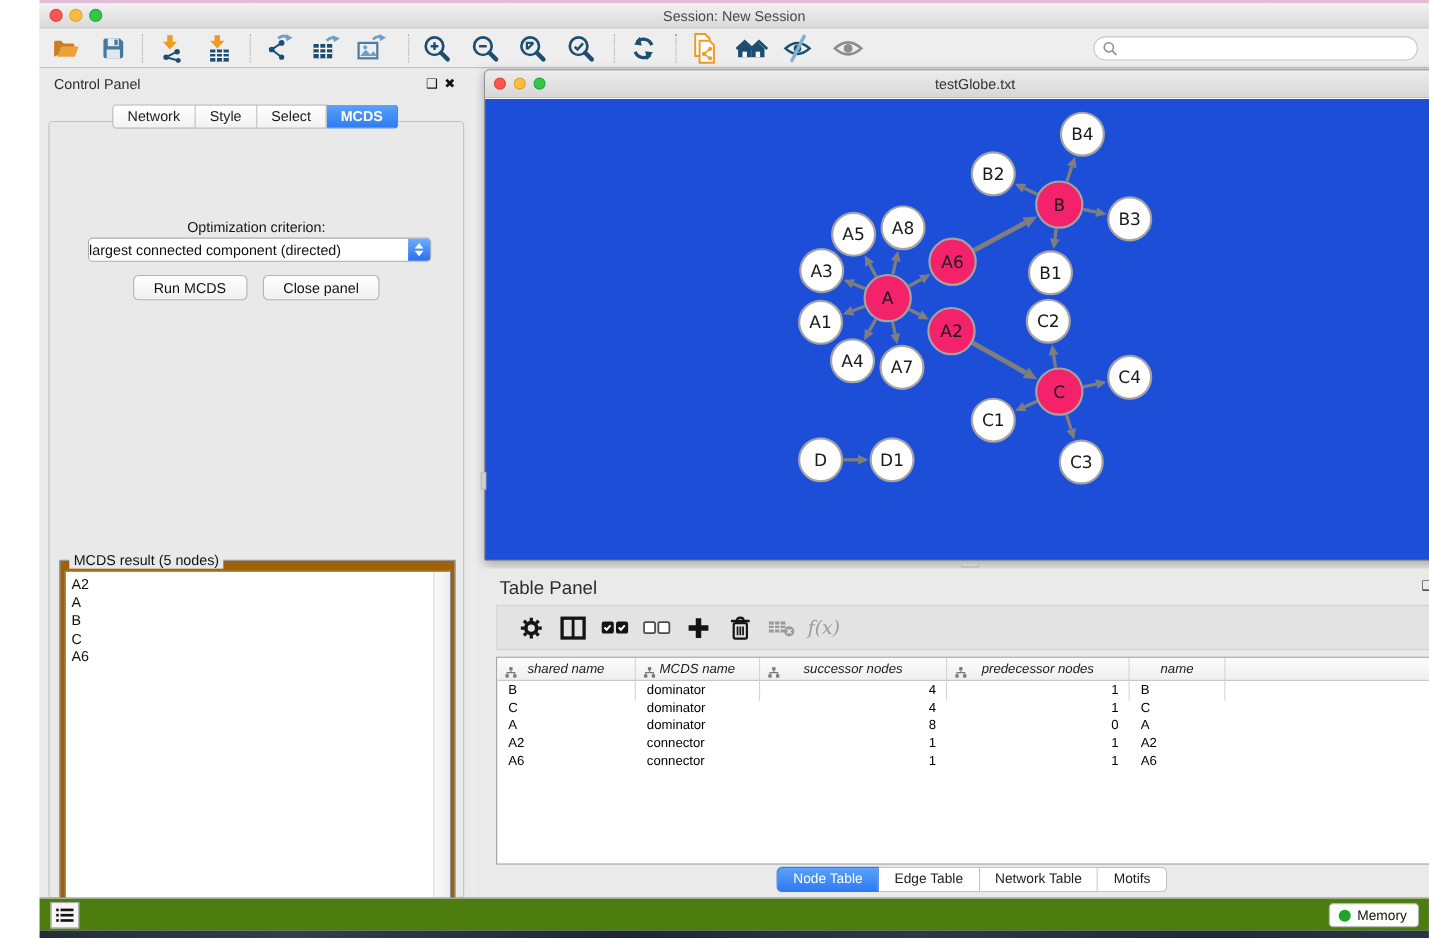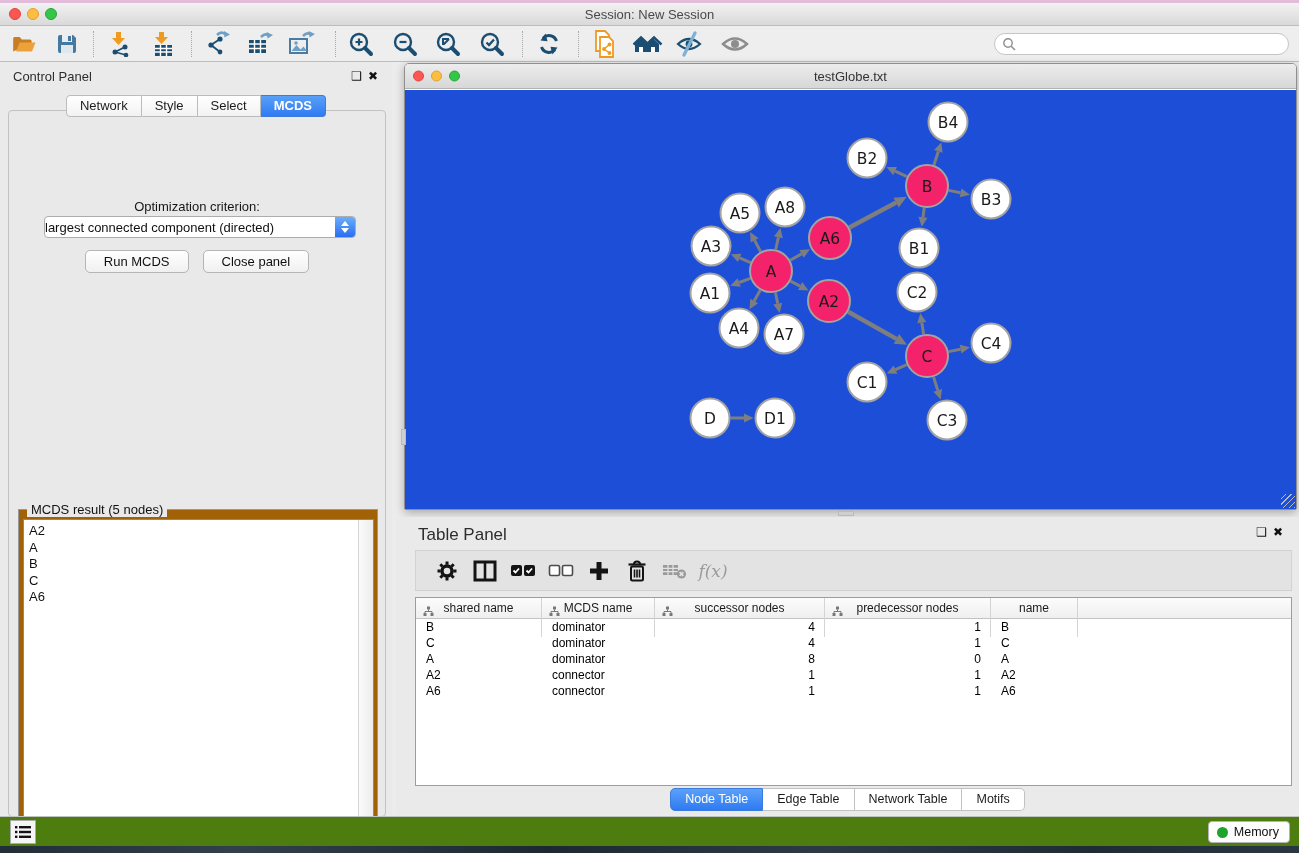--- a/index.html
+++ b/index.html
@@ -1,17 +1,17 @@
 <!DOCTYPE html>
 <html><head>
 <meta charset="utf-8">
 <style>
   * { margin:0; padding:0; box-sizing:border-box; }
   html,body { width:1299px; height:853px; overflow:hidden; font-family:"Liberation Sans","DejaVu Sans",sans-serif; }
-  .app { position:absolute; inset:0; background:#ececec; }
+  .app { position:absolute; inset:0; background:#ececec;margin-left:36px; }
 
   
   .top-accent { position:absolute; left:0; top:0; width:100%; height:3px; background:#e3bcd9; }
   .titlebar { position:absolute; left:0; top:3px; width:100%; height:23px;
               background:linear-gradient(#f2f2f2,#d9d9d9); border-bottom:1px solid #bcbcbc; }
   .traffic { position:absolute; top:50%; transform:translateY(-50%); width:12px; height:12px; border-radius:50%; }
   .t-red   { background:#fc5552; border:1px solid #e0443e; }
   .t-yel   { background:#fdbd3e; border:1px solid #dfa133; }
   .t-grn   { background:#33c748; border:1px solid #27a53a; }
   .title-text { position:absolute; top:0; left:0; right:0; height:23px; line-height:23px;
@@ -78,21 +78,21 @@
   .tpanel { position:absolute; left:396px; top:517px; width:903px; height:298px; background:#eaeaea; }
   .tp-title { position:absolute; left:22px; top:8px; font-size:17px; color:#2d2d2d; }
   .tp-toolbar { position:absolute; left:19px; top:33px; width:877px; height:41px; background:#e3e3e3;
                 border:1px solid #d2d2d2; display:flex; align-items:center; }
   .tp-ico { width:38px; height:30px; display:flex; align-items:center; justify-content:center; cursor:default; }
   .fx-label { font-family:"DejaVu Serif",serif; font-style:italic; font-size:17px; color:#9b9b9b; }
   .dtable { position:absolute; left:19px; top:80px; width:877px; height:189px; background:#fff;
             border:1px solid #9d9d9d; overflow:hidden; }
   .thead { display:flex; height:21px; background:linear-gradient(#fcfcfc,#efefef); border-bottom:1px solid #c3c3c3; }
   .th { position:relative; height:39px; line-height:21px; font-size:12px; color:#1a1a1a; text-align:center;
-        border-right:1px solid #d4d4d4; cursor:default; }
+        border-right:1px solid #d4d4d4; cursor:default;font-style:italic; }
   .th .hier { position:absolute; left:7px; top:5px; }
   .trow { display:flex; height:16px; line-height:16px; font-size:12px; color:#000; cursor:default; }
   .td { padding:0 10px; white-space:nowrap; overflow:hidden; }
   .tp-tabs { position:absolute; left:0; top:271px; width:100%; display:flex; justify-content:center; }
   .tp-tab { height:23px; line-height:21px; padding:0 14px; font-size:12.5px; background:#fff;
             border:1px solid #c2c2c2; border-left:none; color:#1c1c1c; cursor:default; }
   .tp-tab:first-child { border-left:1px solid #c2c2c2; border-radius:5px 0 0 5px; }
   .tp-tab:last-child { border-radius:0 5px 5px 0; }
   .tp-tab.active { background:linear-gradient(#5ba1f9,#2e7af2); color:#fff; border-color:#3c7ade; }
 

